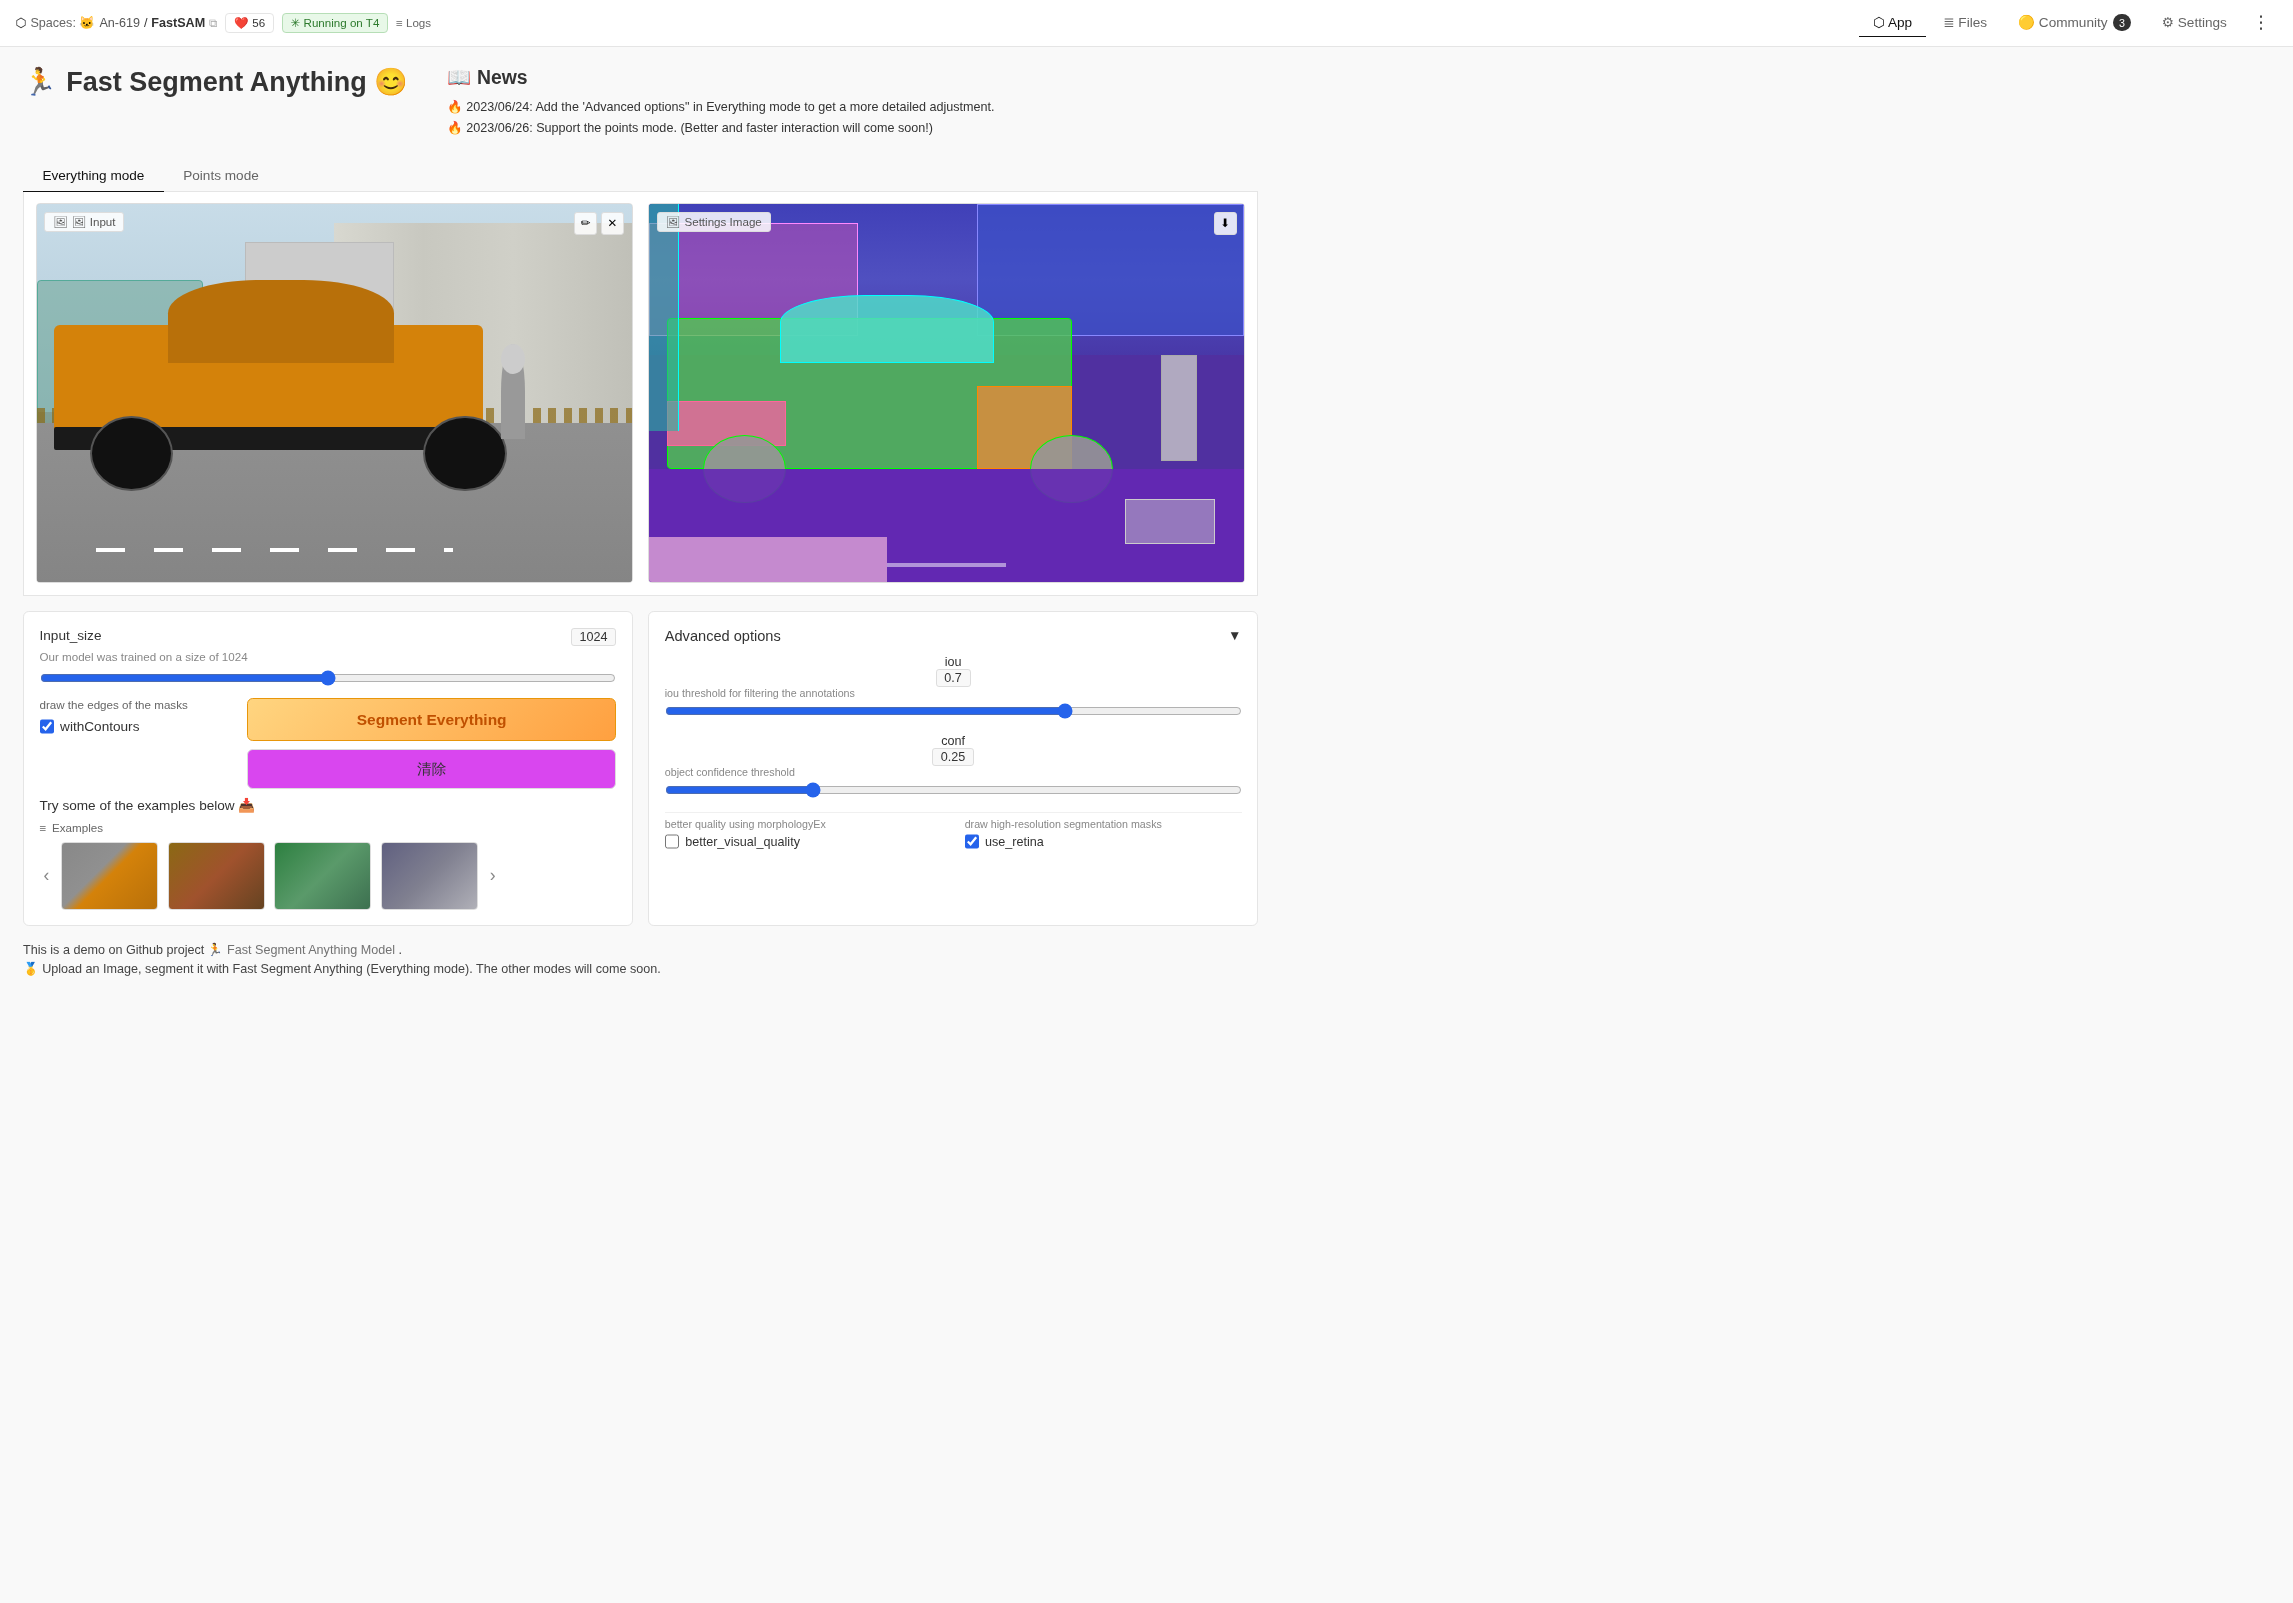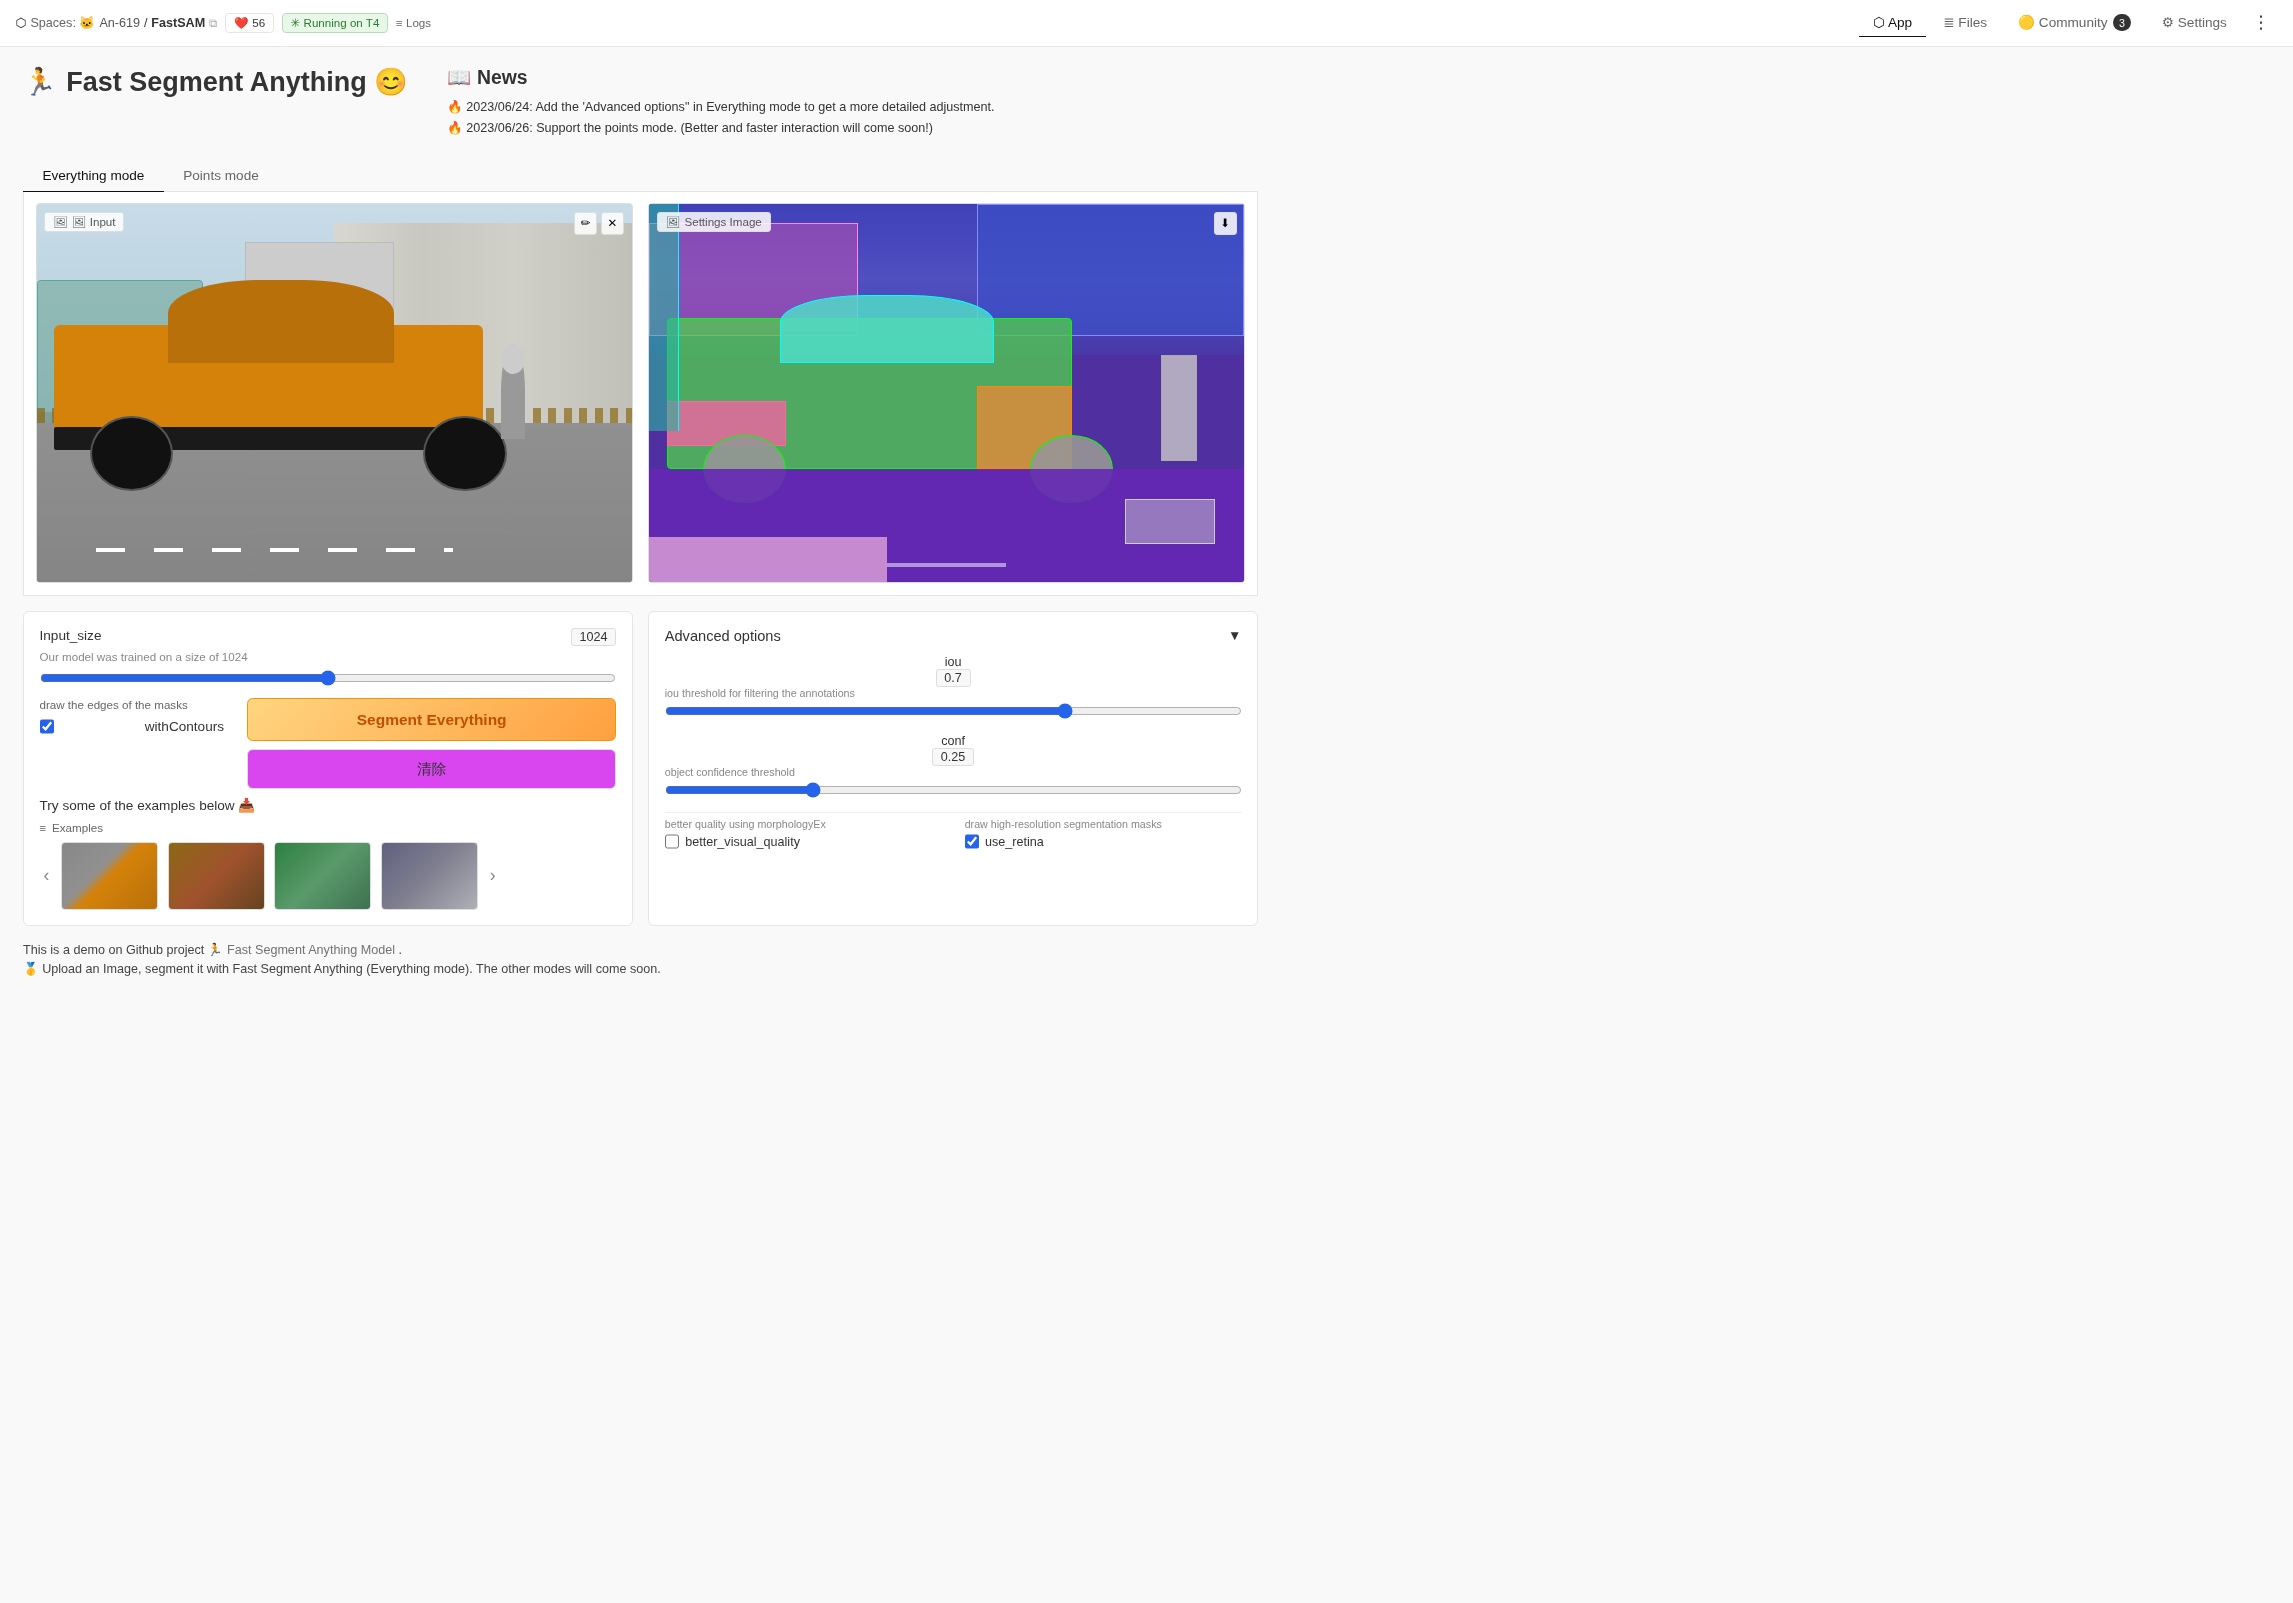--- a/index.html
+++ b/index.html
@@ -48,21 +48,21 @@
     .controls-row { display: flex; gap: 15.5px; margin-bottom: 15.5px; }
     .controls-left { flex: 1; background: #fff; border: 1px solid #e5e5e5; border-radius: 5.8px; padding: 15.5px; }
     .controls-right { flex: 1; background: #fff; border: 1px solid #e5e5e5; border-radius: 5.8px; padding: 15.5px; }
 
     .slider-label-row { display: flex; justify-content: space-between; align-items: flex-start; margin-bottom: 3.9px; }
     .slider-label { font-size: 13.6px; font-weight: 500; }
     .slider-value { font-size: 12.6px; border: 1px solid #ddd; border-radius: 2.9px; padding: 1px 7.8px; background: #f8f8f8; }
     .slider-hint { font-size: 11.6px; color: #888; margin-bottom: 7.8px; }
     input[type=range] { width: 100%; accent-color: #2563eb; cursor: pointer; }
 
-    .checkbox-row { display: flex; align-items: center; gap: 6px; margin-top: 7.8px; justify-content: space-between; }
+    .checkbox-row { display: flex; align-items: center; gap: 6px; margin-top: 7.8px; }
     .checkbox-label-small { font-size: 11.6px; color: #666; }
     .btn-segment { background: linear-gradient(135deg, #ffd580, #ffa040); border: 1px solid #e8960a; color: #c05000; font-size: 15.5px; font-weight: 600; padding: 11.6px 23px; border-radius: 5.8px; cursor: pointer; text-align: center; }
     .btn-clear { background: #d946ef; border: 1px solid #ddd; color: #333; font-size: 14.6px; padding: 9.7px 23px; border-radius: 5.8px; cursor: pointer; text-align: center; }
 
     
     .advanced-header { display: flex; justify-content: space-between; align-items: center; margin-bottom: 11.6px; }
     .advanced-title { font-size: 14.6px; font-weight: 500; }
 
     .adv-param { margin-bottom: 11.6px; }
     .adv-param-row { display: flex; justify-content: flex-start; align-items: center; flex-direction: column; }

